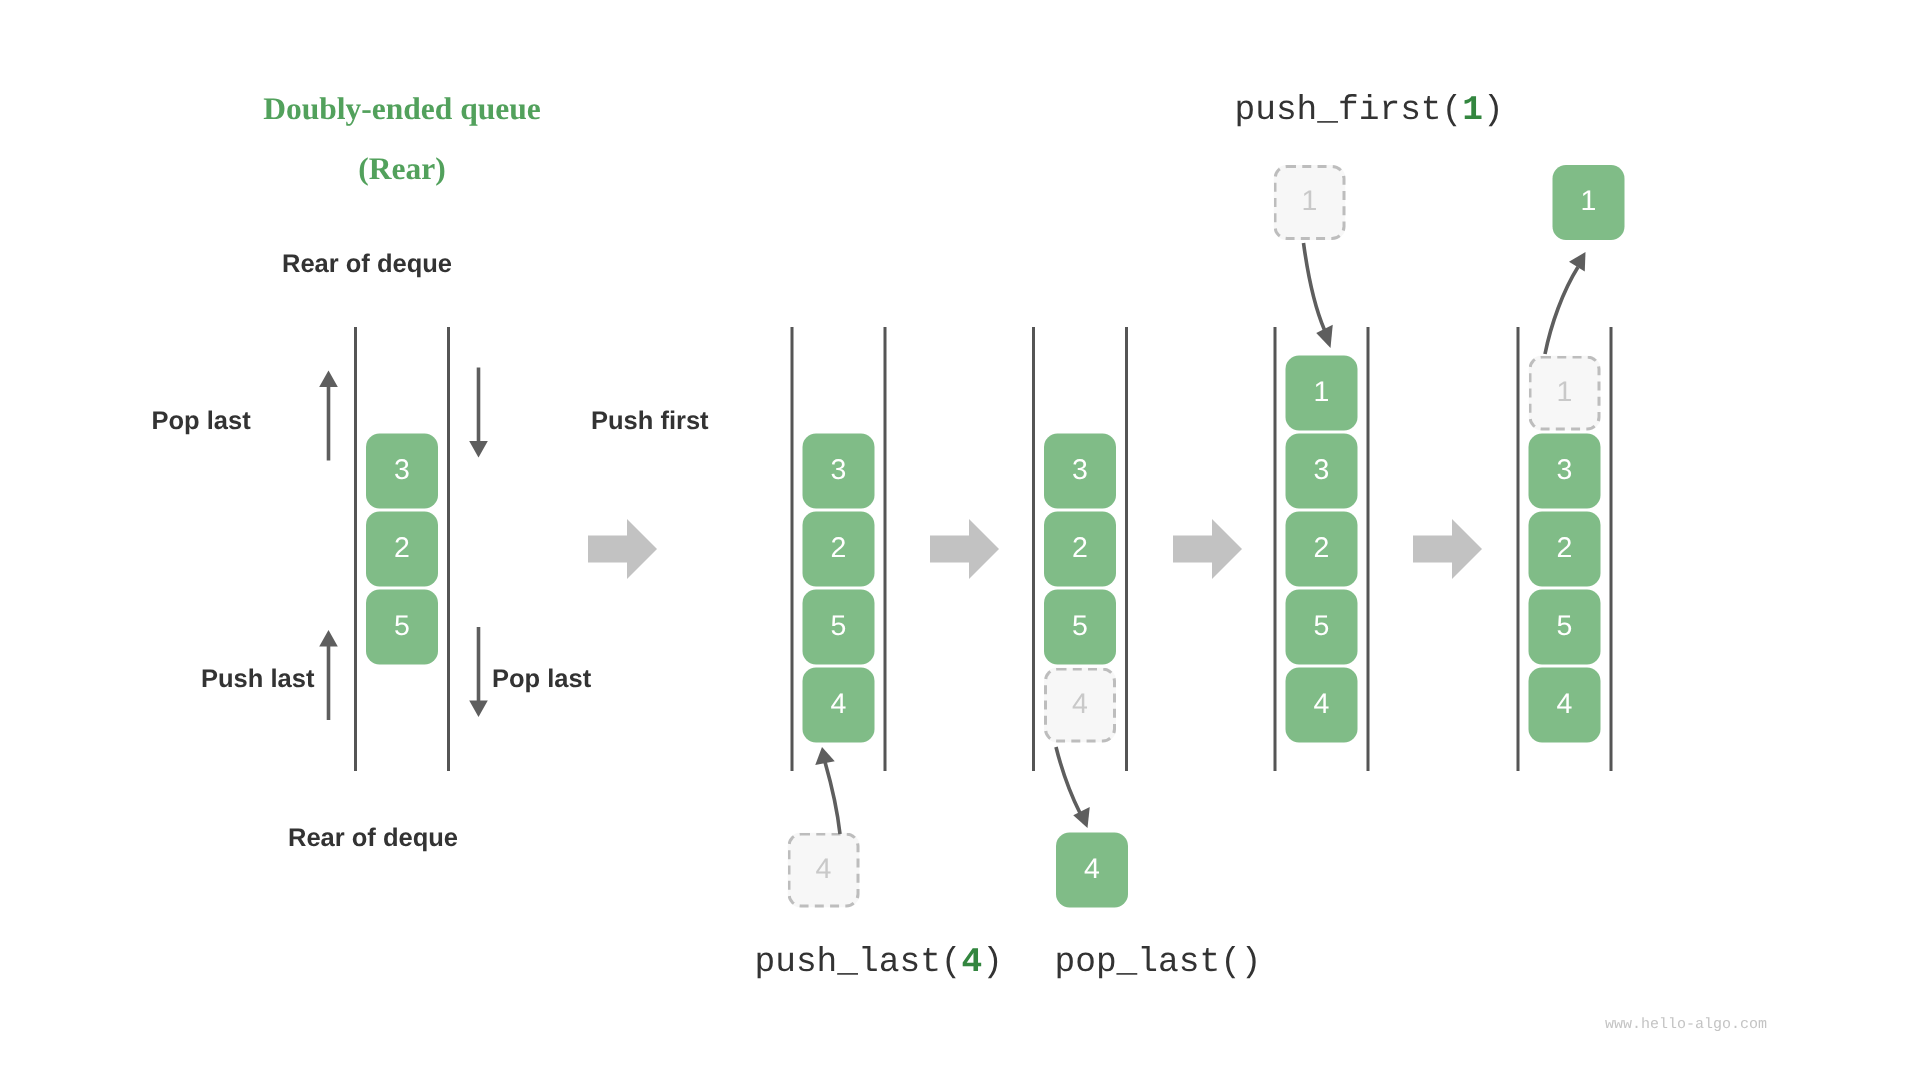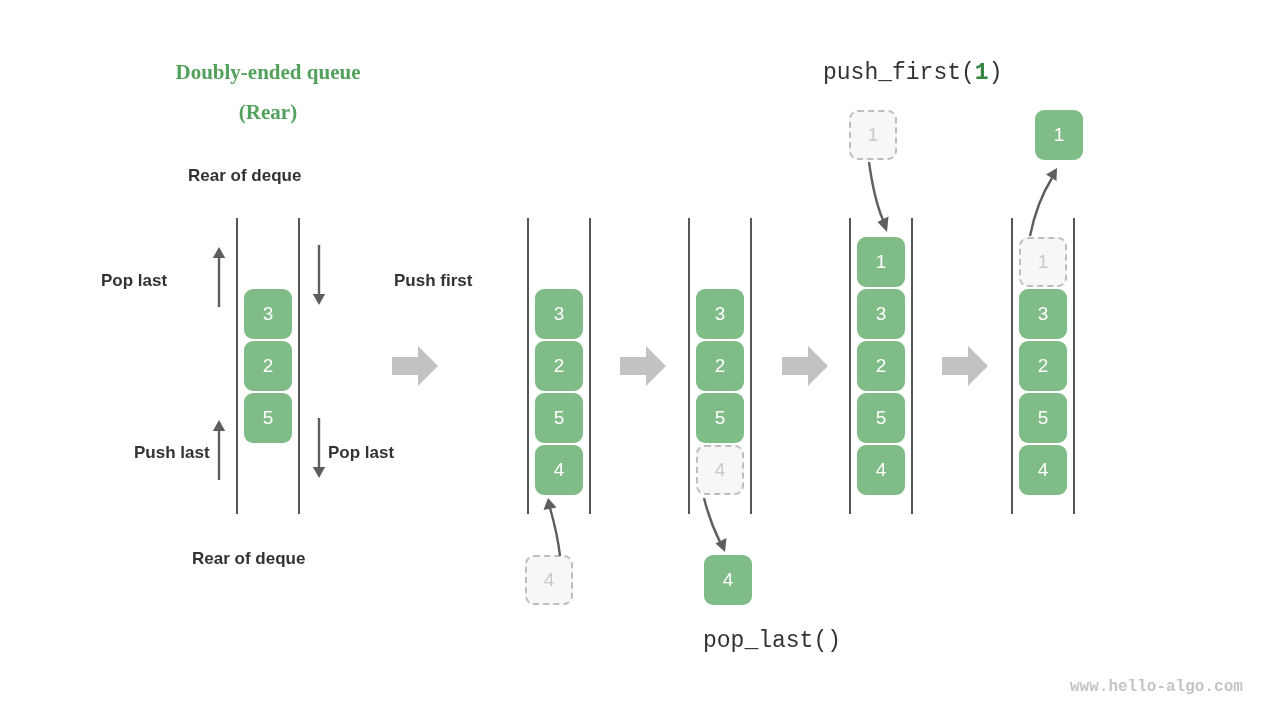--- a/index.html
+++ b/index.html
@@ -44,24 +44,23 @@
     color: #333333;
     white-space: nowrap;
     letter-spacing: 0px;
   }
   .op-label .arg {
     color: #33863f;
     font-weight: bold;
   }
   .watermark {
     font-family: "Liberation Mono", "DejaVu Sans Mono", monospace;
-    font-size: 16px;
+    font-size: 10px;
     color: #c4c4c4;
     white-space: nowrap;
-    font-weight: bold;
   }
 
   
   .rail {
     position: absolute;
     width: 1.6px;
     background: #555555;
   }
 
   
@@ -234,20 +233,23 @@
   <div class="cell" style="left:1035px; top:110px;">1</div>
 
   <div class="thin-arrow" style="left:1020px; top:162px;">
     <svg width="50" height="74" viewBox="0 0 50 74">
       <path d="M10 74 C14 54 22 32 32 16" stroke="#5e5e5e" stroke-width="2.4" fill="none"></path>
       <path d="M37 6 L36.5 19 L26 12.5 Z" fill="#5e5e5e"></path>
     </svg>
   </div>
 
 
+  <div class="abs op-label" style="left:503px; top:628px;">
+    <span>push_last(</span><span class="arg">4</span><span>)</span>
+  </div>
 
   <div class="abs op-label" style="left:703px; top:628px;">
     <span>pop_last()</span>
   </div>
 
   <div class="abs watermark" style="left:1070px; top:678px;">www.hello-algo.com</div>
 
 </div>
 
 </body></html>

